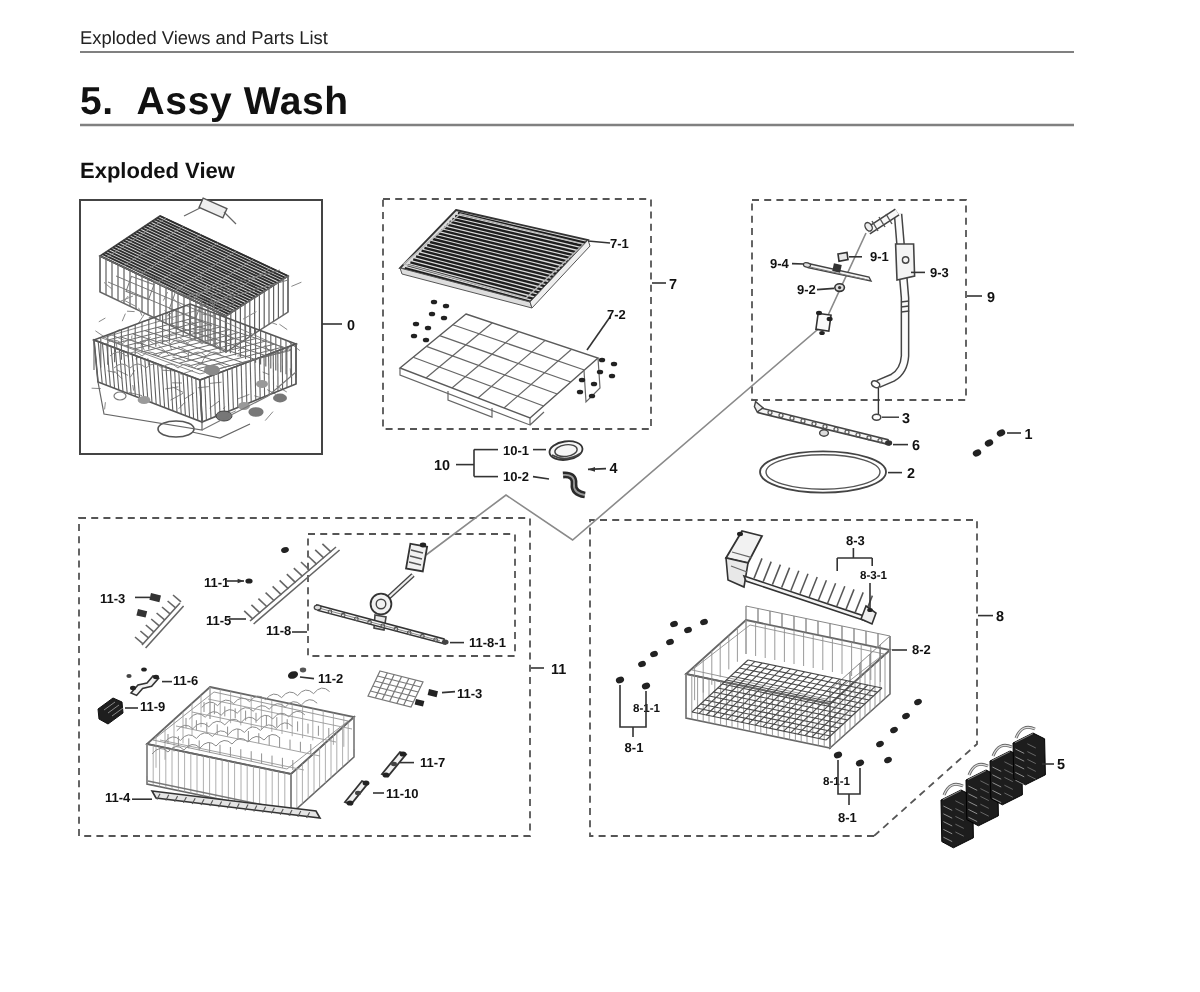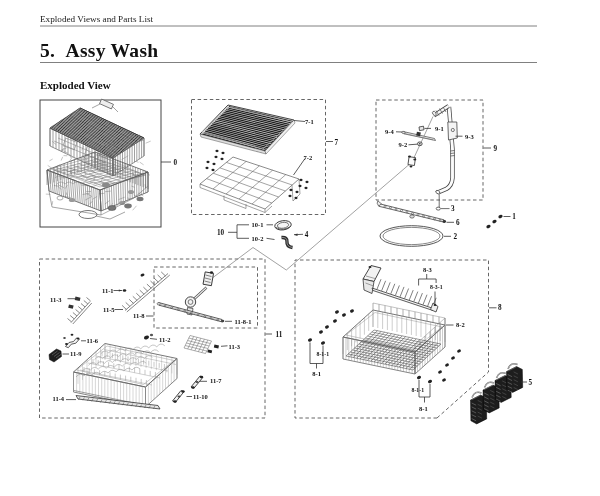--- a/index.html
+++ b/index.html
@@ -1,14 +1,14 @@
 <!DOCTYPE html>
 <html><head><meta charset="utf-8"><style>
 html,body{margin:0;padding:0;background:#fff;}
-#page{position:relative;width:600px;height:496px;background:#fff;overflow:hidden;font-family:Liberation Serif, serif;}
+#page{position:relative;width:600px;height:496px;background:#fff;overflow:hidden;font-family:Liberation Sans, sans-serif;}
 svg{position:absolute;left:0;top:0;}
 </style></head><body>
 <div id="page">
 <svg width="600" height="496" viewBox="0 0 600 496">
 
 <text x="40" y="22" font-size="9.2" fill="#222">Exploded Views and Parts List</text>
 <line x1="40" y1="26" x2="537" y2="26" stroke="#808080" stroke-width="1"></line>
 <text x="40" y="57" font-size="19.5" font-weight="bold" fill="#111" letter-spacing="0.3">5.&nbsp;&nbsp;Assy Wash</text>
 <line x1="40" y1="62.5" x2="537" y2="62.5" stroke="#808080" stroke-width="1.2"></line>
 <text x="40" y="89" font-size="11" font-weight="bold" fill="#111">Exploded View</text>

